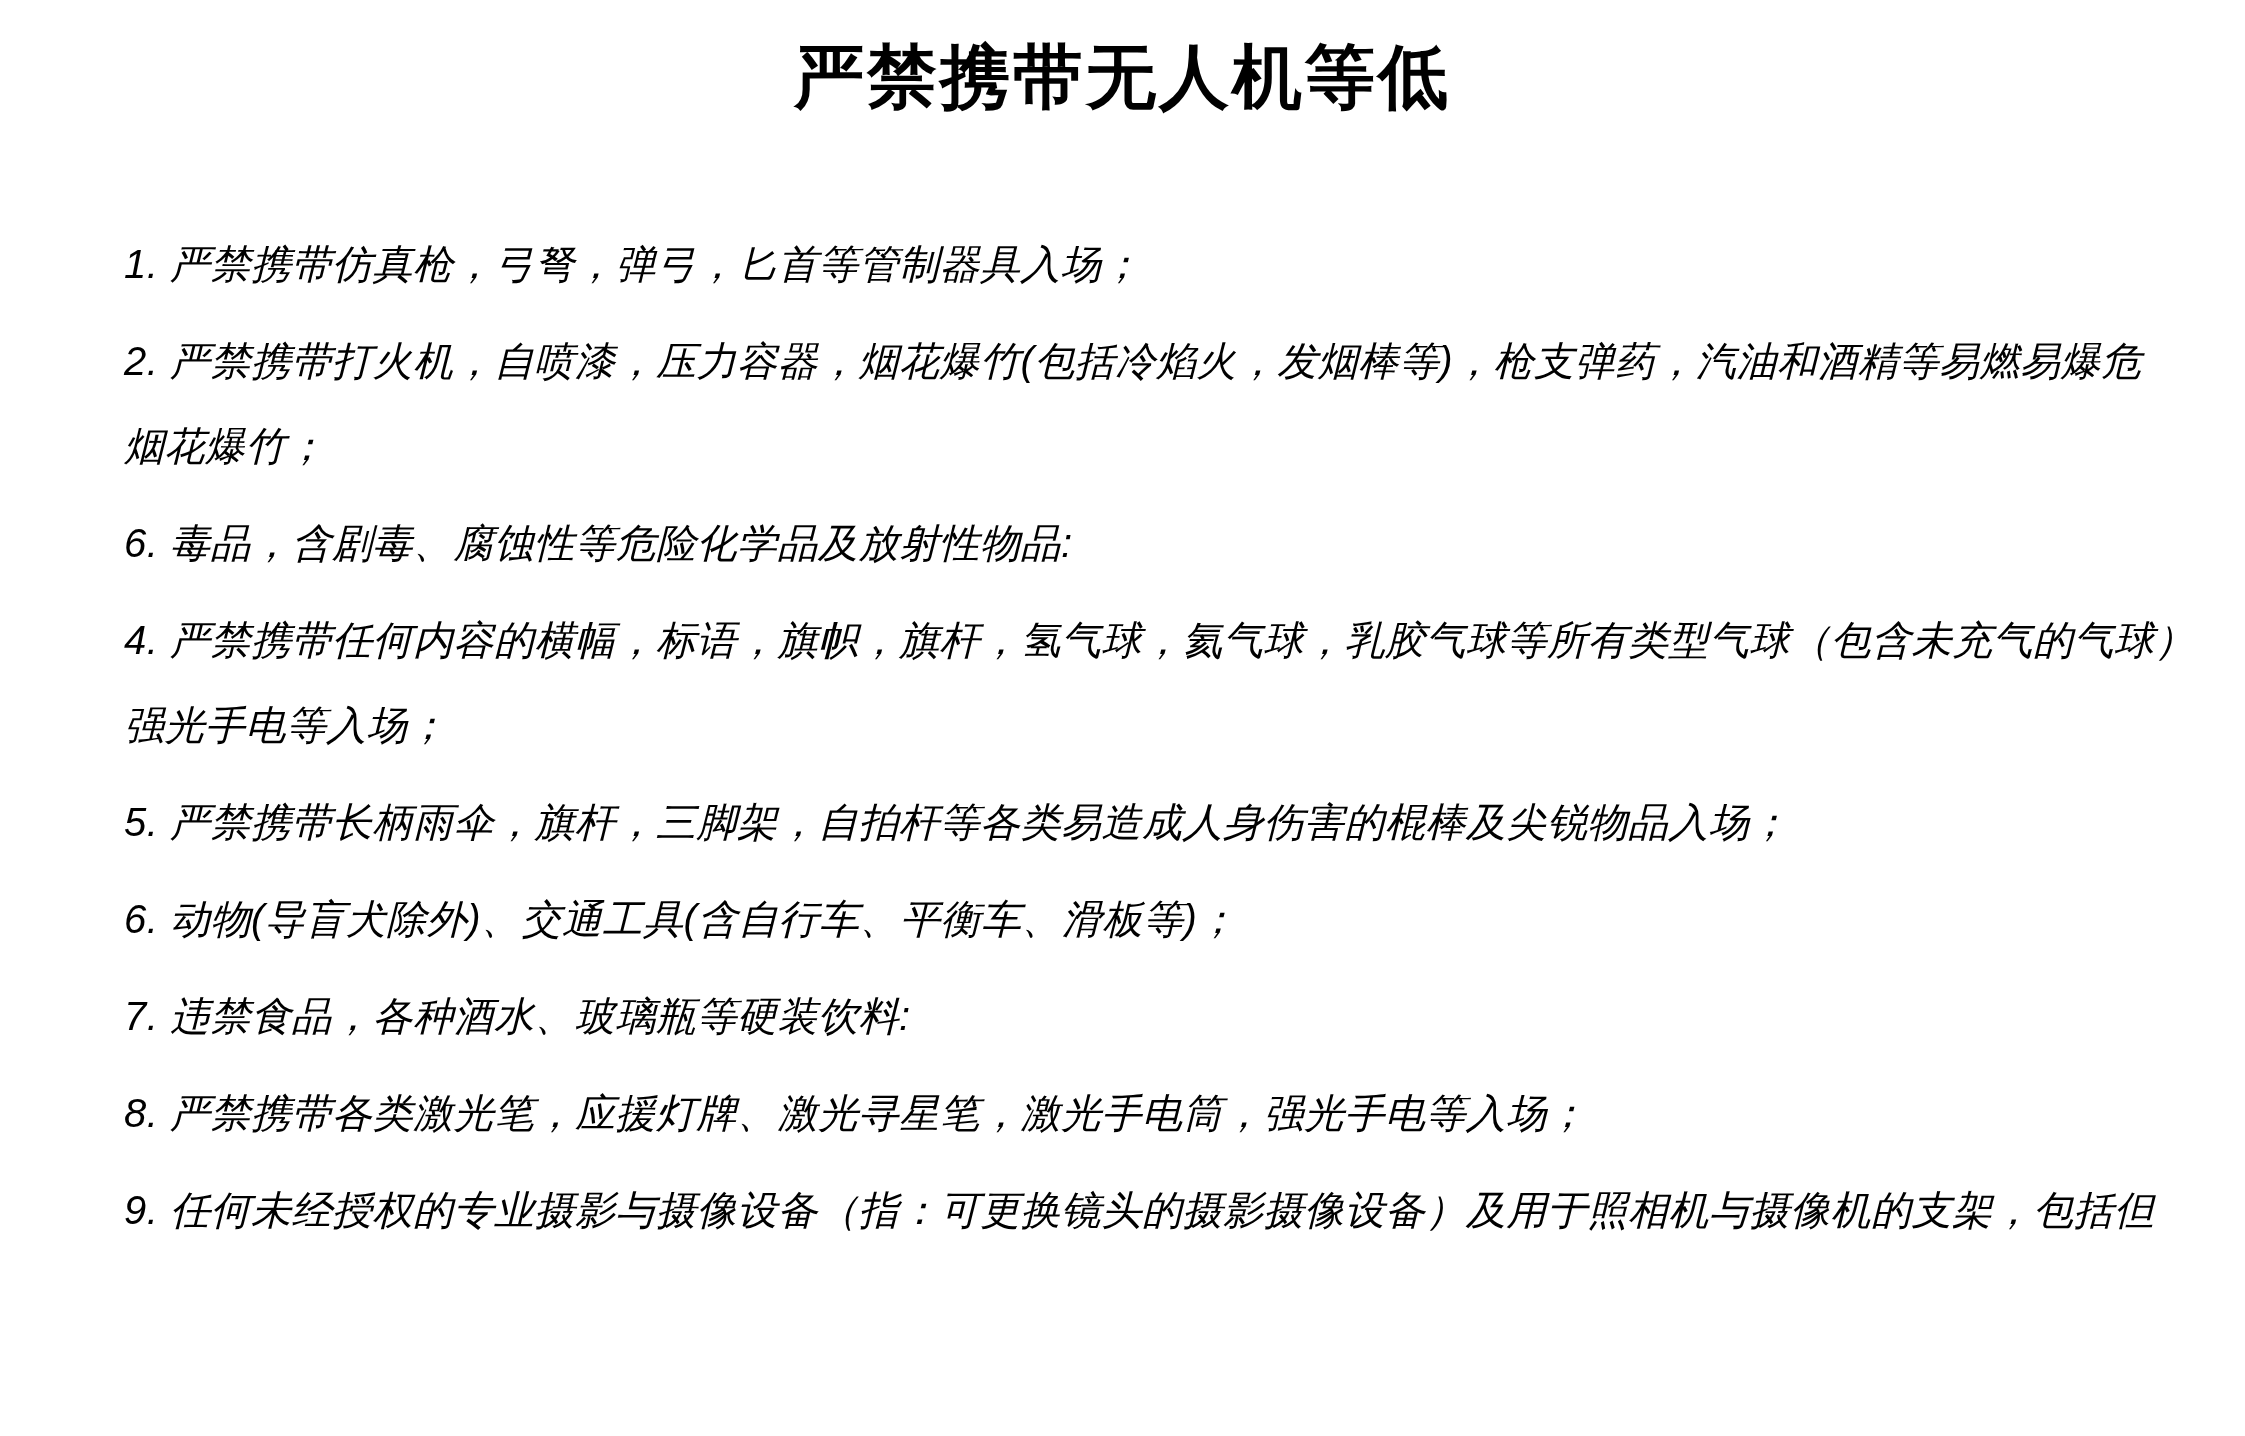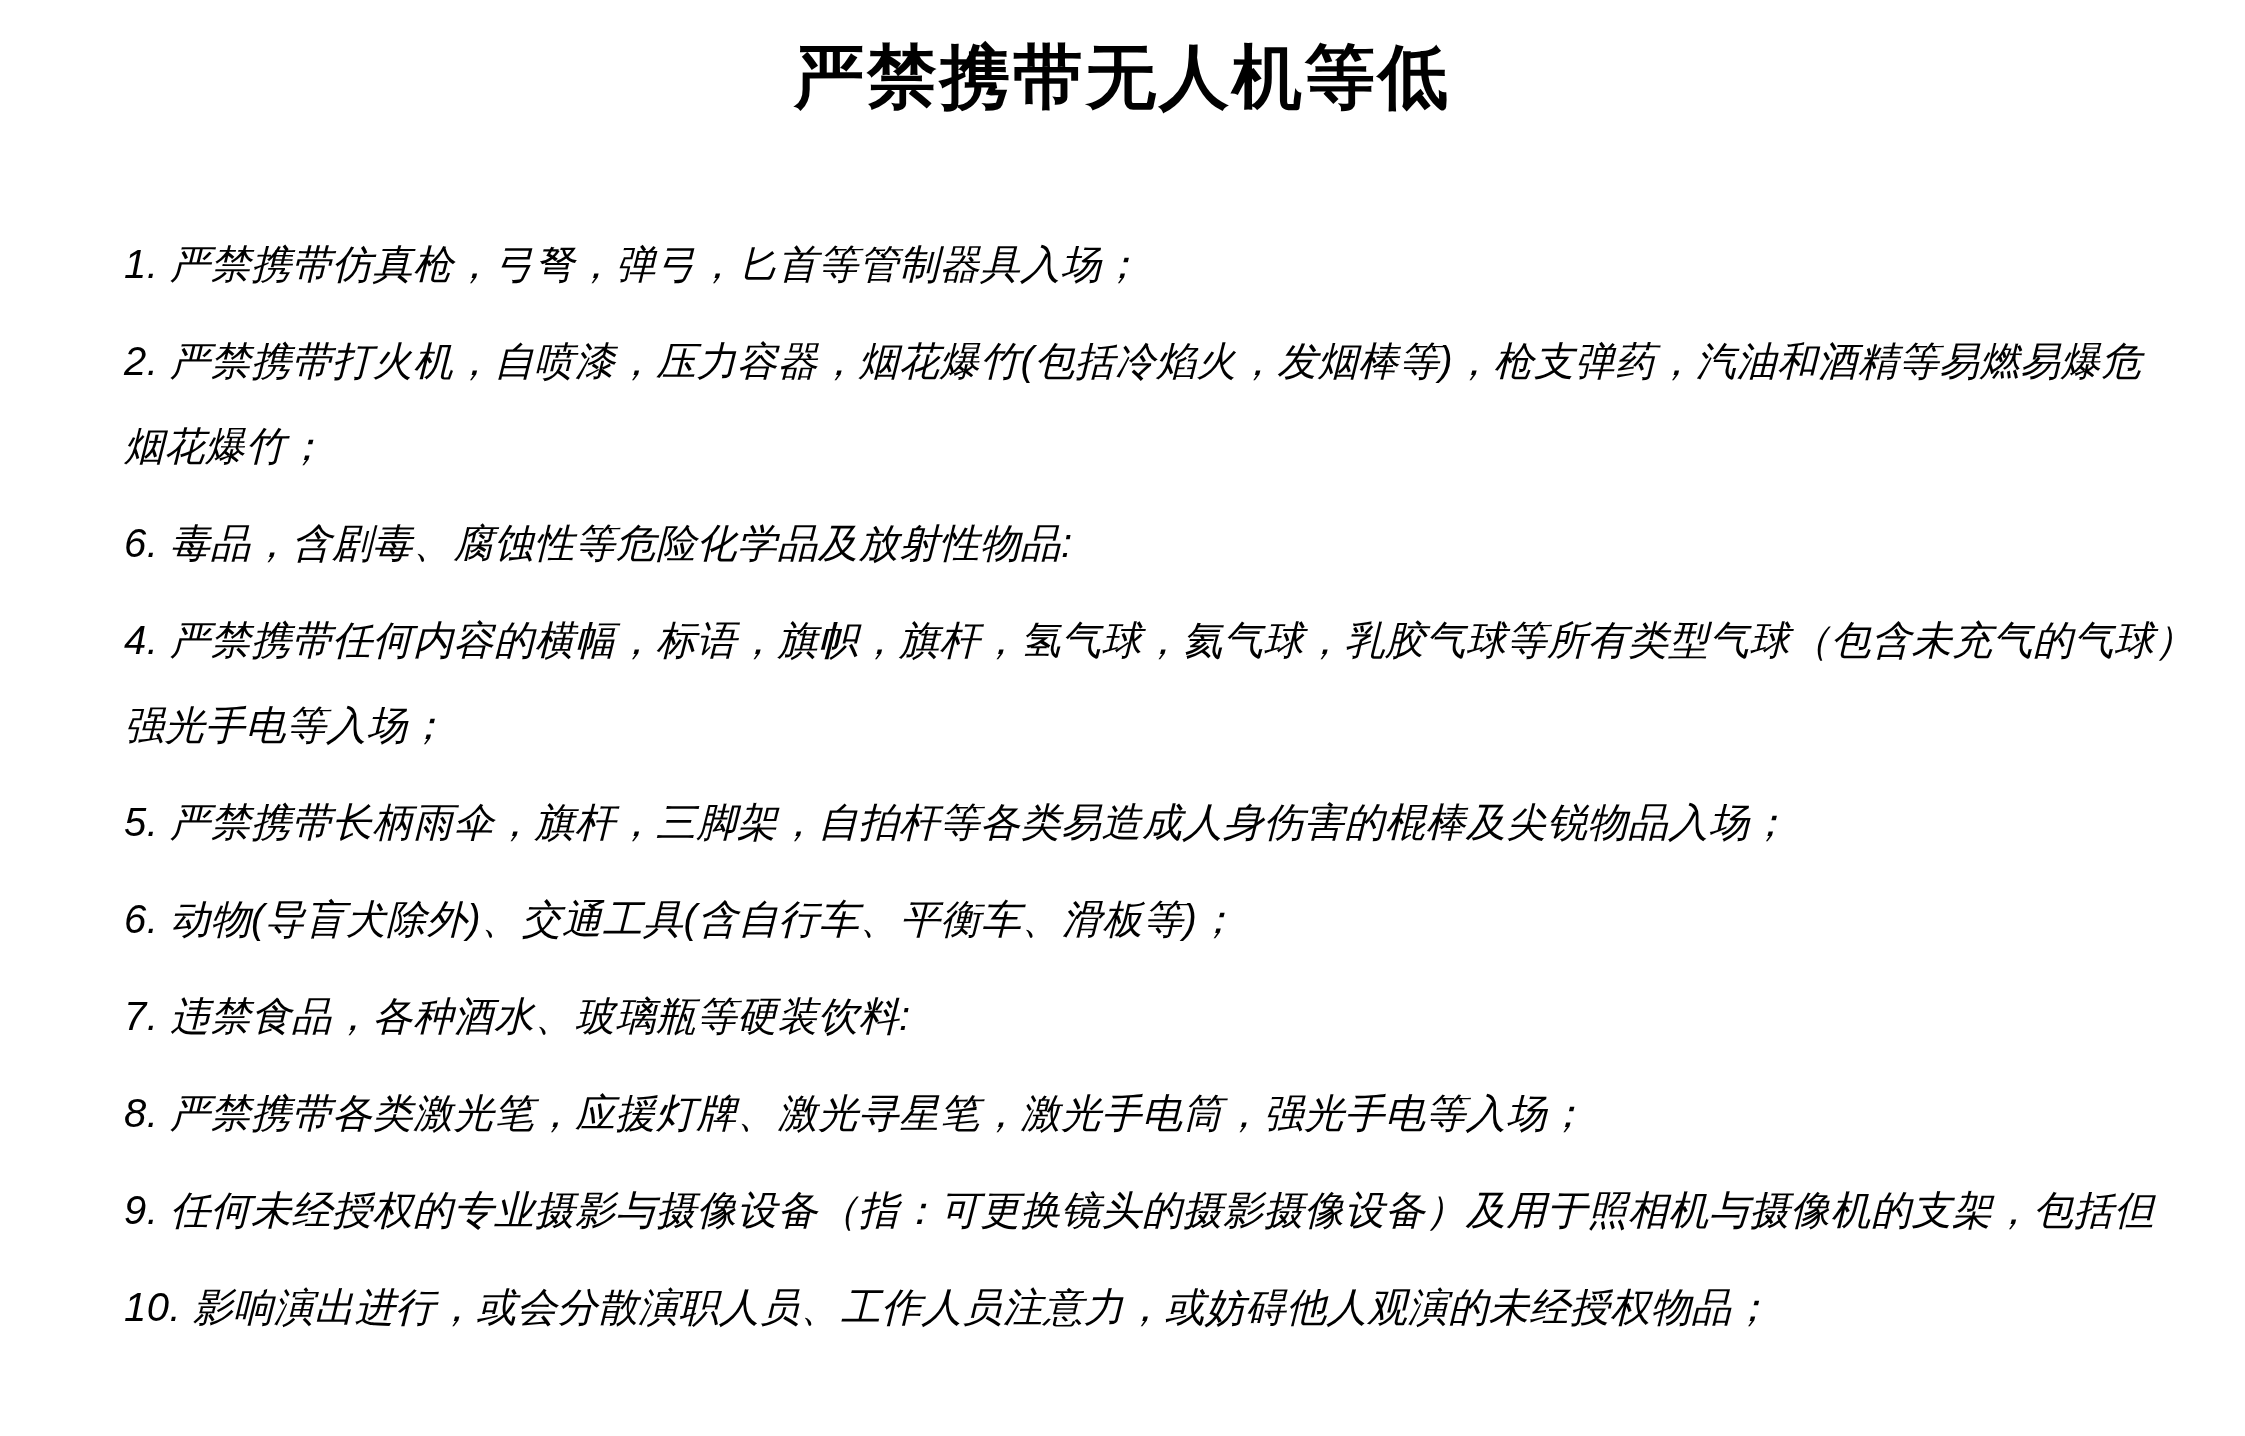--- a/index.html
+++ b/index.html
@@ -73,17 +73,14 @@
       </div>
       <div class="item">
         <div class="line">7. 违禁食品，各种酒水、玻璃瓶等硬装饮料:</div>
       </div>
       <div class="item">
         <div class="line">8. 严禁携带各类激光笔，应援灯牌、激光寻星笔，激光手电筒，强光手电等入场；</div>
       </div>
       <div class="item">
         <div class="line">9. 任何未经授权的专业摄影与摄像设备（指：可更换镜头的摄影摄像设备）及用于照相机与摄像机的支架，包括但</div>
       </div>
-      <div class="item">
-        <div class="line">10. 影响演出进行，或会分散演职人员、工作人员注意力，或妨碍他人观演的未经授权物品；</div>
-      </div>
     </div>
 </div>
 
 </body></html>

